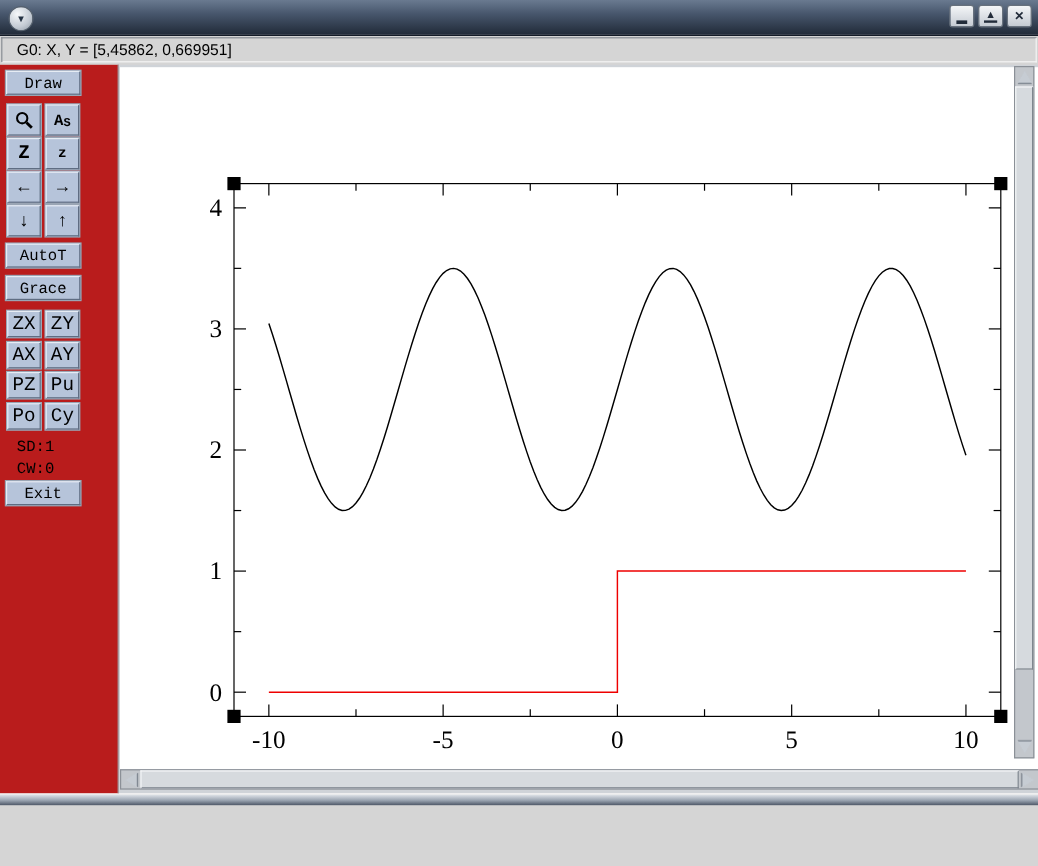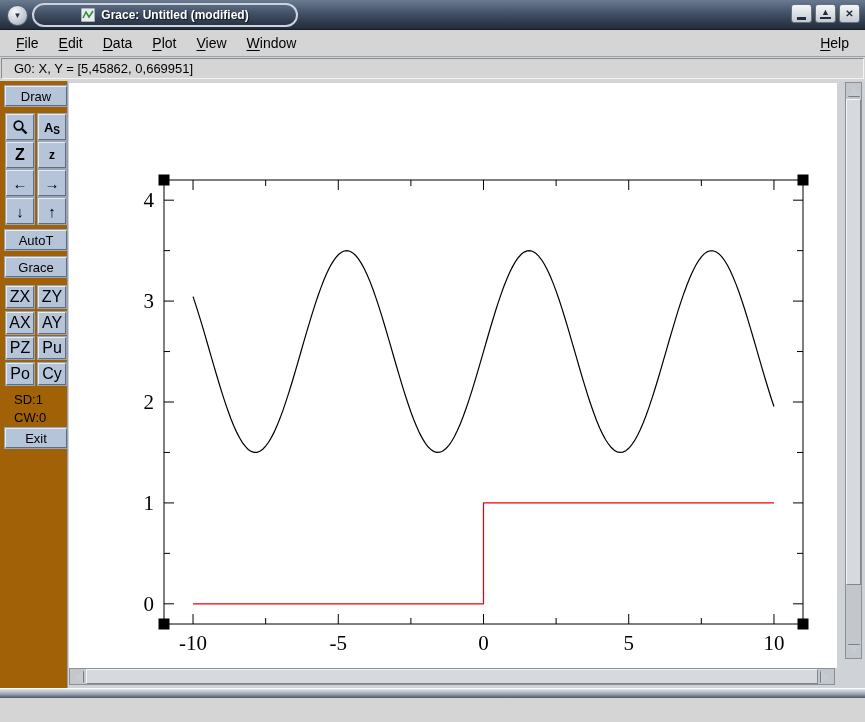--- a/index.html
+++ b/index.html
@@ -30,22 +30,22 @@
   .menu-item{padding:3px 10px;white-space:nowrap;}
   .menu-help{margin-left:auto;}
   .menu-item u{text-underline-offset:2px;}
   
   .locatorbar{position:relative;height:24px;background:#d5d5d5;}
   .locator-box{position:absolute;left:1px;right:1px;top:1px;bottom:2px;
     border:1px solid;border-color:#878c93 #f4f4f4 #f4f4f4 #878c93;
     display:flex;align-items:center;padding-left:12px;font-size:13px;}
   
   .main{position:relative;height:607px;display:flex;}
-  .toolbar{position:relative;width:68px;background:#a16207;border-right:1px solid #9aa0a6;
-    box-sizing:border-box;flex:none;}
+  .toolbar{position:relative;width:99px;background:#b91c1c;border-right:1px solid #9aa0a6;
+    box-sizing:border-box;flex:none;font-family:Liberation Mono, monospace;}
   .tbtn{position:absolute;background:#b6c4da;border:1px solid;
     border-color:#e6ecf4 #5f6d82 #5f6d82 #e6ecf4;box-shadow:0 0 0 1px #9aa5b4;
     display:flex;align-items:center;justify-content:center;font-size:13px;
     box-sizing:border-box;cursor:default;}
   .tbtn.wide{left:5px;width:62px;height:20px;}
   .tbtn.sq{width:28px;height:26px;}
   .tbtn.pair{width:28px;height:22px;font-size:16px;}
   .col1{left:6px;} .col2{left:38px;}
   .glyph-bigZ{font-size:16px;font-weight:bold;}
   .glyph-smallz{font-size:12px;font-weight:bold;}
@@ -91,49 +91,33 @@
 </style>
 </head>
 <body>
 
 <div class="window">
 
   <div class="titlebar">
     <div class="menu-circle">
       <span>▼</span>
     </div>
-    <div class="title-pill">
-      <svg width="14" height="14">
-        <rect x="0" y="0" width="14" height="14" fill="#e8ecef" stroke="#6b7686"></rect>
-        <polyline points="2,10 5,4 8,9 12,3" fill="none" stroke="#2f8f2f" stroke-width="1.5"></polyline>
-      </svg>
-      <span class="title-text">Grace: Untitled (modified)</span>
-    </div>
     <div class="win-buttons">
       <div class="win-btn">
         <div class="min-bar"></div>
       </div>
       <div class="win-btn">
         <span class="max-glyph">▲</span>
       </div>
       <div class="win-btn">
         <span>✕</span>
       </div>
     </div>
   </div>
 
-  <div class="menubar">
-    <span class="menu-item"><u>F</u>ile</span>
-    <span class="menu-item"><u>E</u>dit</span>
-    <span class="menu-item"><u>D</u>ata</span>
-    <span class="menu-item"><u>P</u>lot</span>
-    <span class="menu-item"><u>V</u>iew</span>
-    <span class="menu-item"><u>W</u>indow</span>
-    <span class="menu-item menu-help"><u>H</u>elp</span>
-  </div>
 
   <div class="locatorbar">
     <div class="locator-box">G0: X, Y = [5,45862, 0,669951]</div>
   </div>
 
   <div class="main">
 
     <div class="toolbar">
       <div class="tbtn wide" style="top:5px">Draw</div>
 

